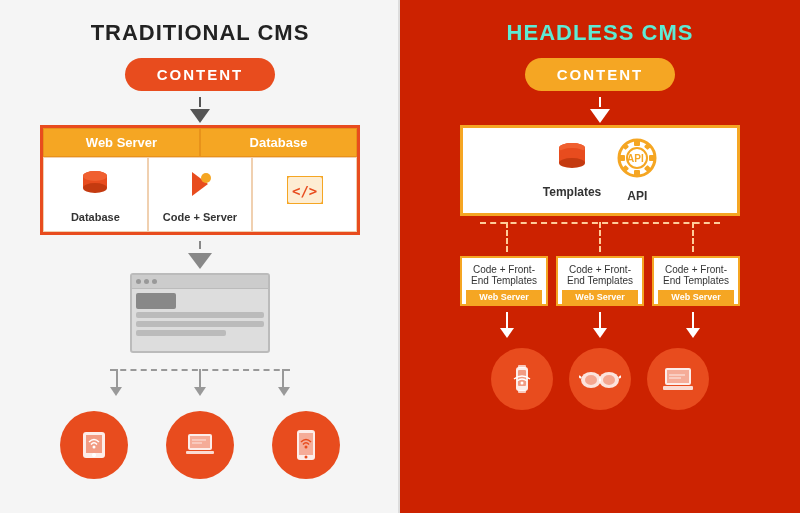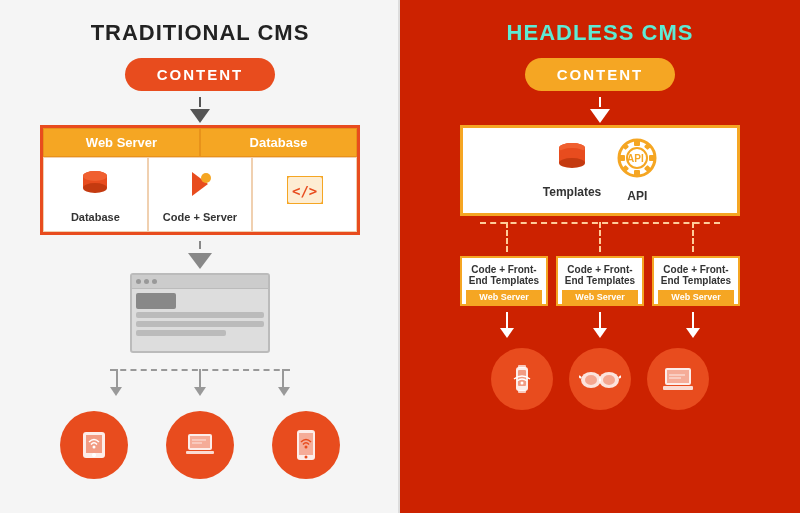--- a/index.html
+++ b/index.html
@@ -230,21 +230,21 @@
       width: 88px;
       display: flex;
       flex-direction: column;
       align-items: center;
       padding: 6px 4px 0;
     }
     .webserver-text {
       font-size: 10px;
       text-align: center;
       color: #333;
-      font-weight: 700;
+      font-weight: 400;
       margin-bottom: 4px;
     }
     .webserver-label-bar {
       background: #f5a623;
       color: white;
       font-size: 9px;
       font-weight: 700;
       width: 100%;
       text-align: center;
       padding: 2px;

